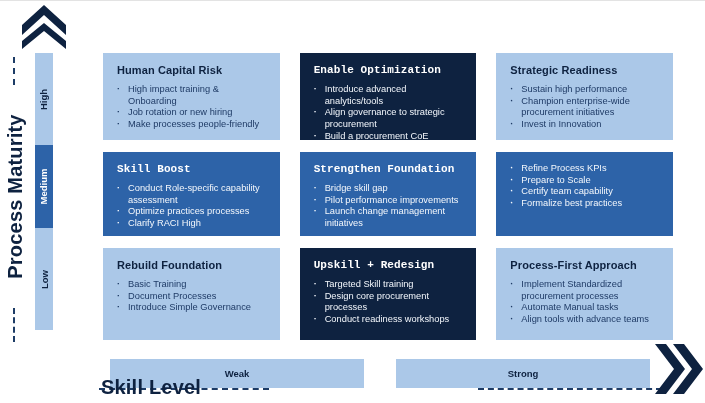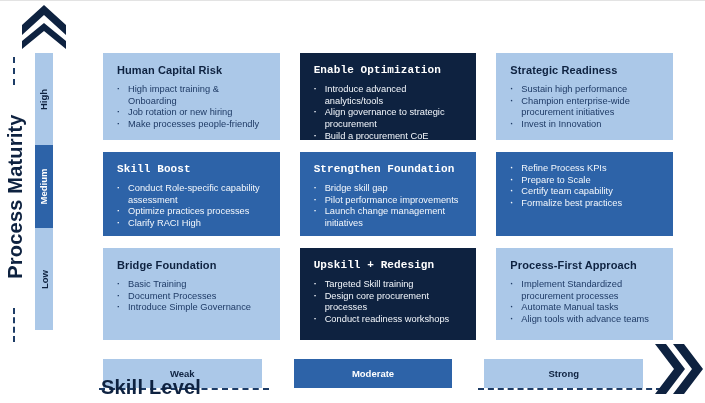--- a/index.html
+++ b/index.html
@@ -66,21 +66,21 @@
   .cell.v-dark { background: #0e2240; }
   .cell-title { font-size: 11px; font-weight: bold; margin-bottom: 8px; letter-spacing: 0.1px; }
   .cell.v-light .cell-title { color: #0e2240; }
   .cell.v-medium .cell-title, .cell.v-dark .cell-title { color: #ffffff; font-family: Liberation Mono, monospace; }
   .bullet { display: flex; font-size: 9.3px; line-height: 1.26; }
   .bullet .dot { width: 11px; flex: 0 0 11px; text-align: left; font-weight: bold; }
   .cell.v-light .bullet { color: #1f3b66; }
   .cell.v-medium .bullet, .cell.v-dark .bullet { color: #f3f7fc; }
   
   .x-bar {
-    position: absolute; left: 103px; top: 359px; width: 540px; height: 29px;
+    position: absolute; left: 110px; top: 359px; width: 540px; height: 29px;
     display: flex;
     gap: 32px;
   }
   .x-seg {
     flex: 1 1 0; display: flex; align-items: center; justify-content: center;
     font-size: 9.5px; font-weight: bold;
   }
   .x-seg.v-light { background: #abc8e8; color: #0e2240; }
   .x-seg.v-medium { background: #2d63a8; color: #ffffff; }
   .x-title {
@@ -213,21 +213,21 @@
         <div class="bullet">
           <span class="dot">·</span>
           <span class="bullet-text">Certify team capability</span>
         </div>
         <div class="bullet">
           <span class="dot">·</span>
           <span class="bullet-text">Formalize best practices</span>
         </div>
       </div>
       <div class="cell v-light">
-        <div class="cell-title">Bridge Foundation</div>
+        <div class="cell-title">Rebuild Foundation</div>
         <div class="bullet">
           <span class="dot">·</span>
           <span class="bullet-text">Basic Training</span>
         </div>
         <div class="bullet">
           <span class="dot">·</span>
           <span class="bullet-text">Document Processes</span>
         </div>
         <div class="bullet">
           <span class="dot">·</span>
@@ -261,21 +261,20 @@
         </div>
         <div class="bullet">
           <span class="dot">·</span>
           <span class="bullet-text">Align tools with advance teams</span>
         </div>
       </div>
     </div>
 
   <div class="x-bar" id="x-bar">
       <div class="x-seg v-light">Weak</div>
-      <div class="x-seg v-medium">Moderate</div>
       <div class="x-seg v-light">Strong</div>
     </div>
   <div class="x-dash-left"></div>
   <div class="x-title">Skill Level</div>
   <div class="x-dash-right"></div>
 
   <svg class="chev-right" viewBox="0 0 48 50" aria-hidden="true">
     <path d="M0,0 L11,0 L30,25 L11,50 L0,50 L19,25 Z" fill="#0e2240"></path>
     <path d="M18,0 L29,0 L48,25 L29,50 L18,50 L37,25 Z" fill="#0e2240"></path>
   </svg>

